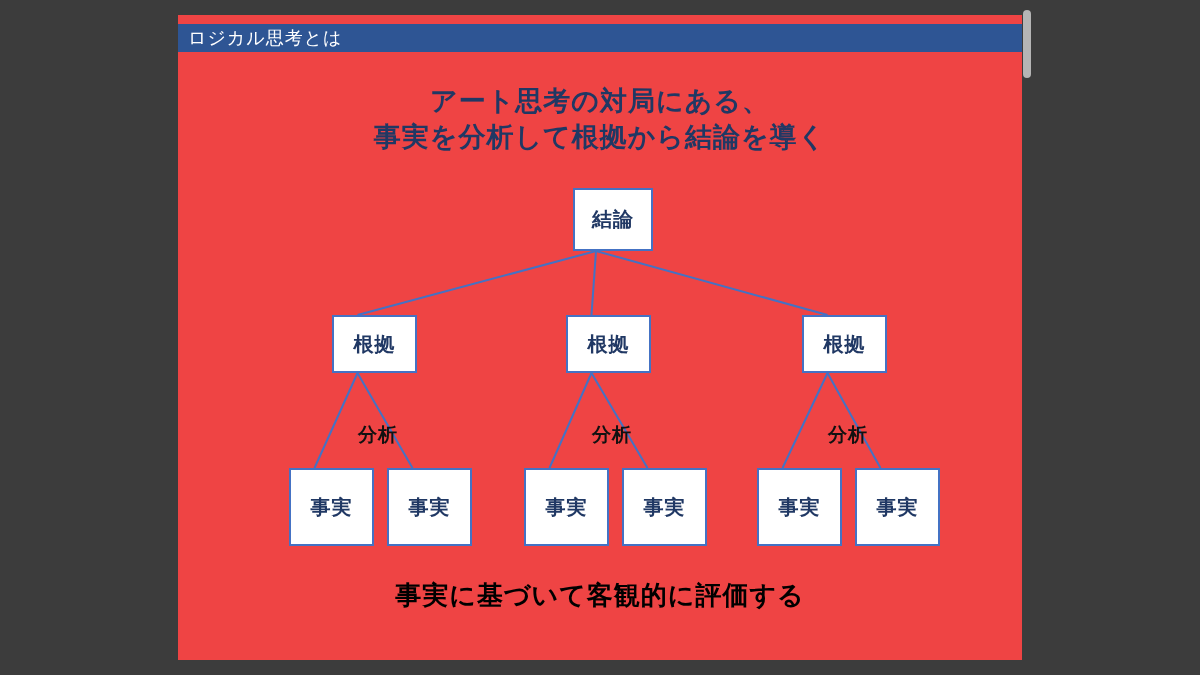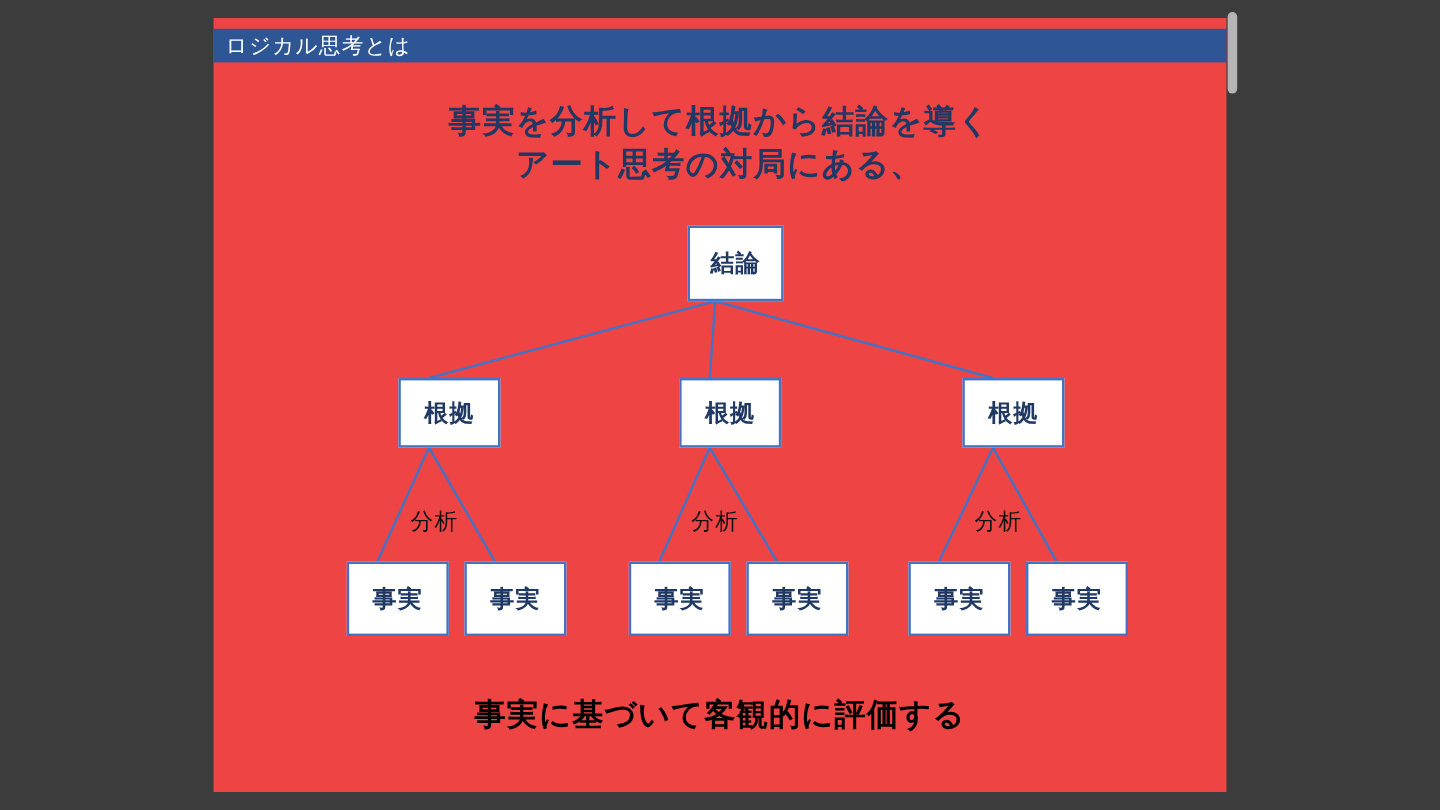--- a/index.html
+++ b/index.html
@@ -66,29 +66,30 @@
     align-items: center;
     justify-content: center;
     font-size: 20px;
     font-weight: bold;
     color: #203864;
     letter-spacing: 1px;
     margin-left: 17px;
   }
   .node.root   { left: 378px; top: 173px; width: 80px; height: 63px; }
   .node.branch { top: 300px; width: 85px; height: 58px; }
-  .node.leaf   { top: 453px; width: 85px; height: 62px; }
+  .node.leaf   { top: 453px; width: 85px; height: 78px; }
   .analysis-label {
     position: absolute;
     top: 407px;
     transform: translateX(-50%);
     font-size: 19px;
-    font-weight: normal;
+    font-weight: bold;
     color: #111111;
     letter-spacing: 1px;
+    margin-left: 16px;
   }
   .footer-text {
     position: absolute;
     left: 0;
     top: 563px;
     width: 844px;
     text-align: center;
     font-size: 26px;
     font-weight: bold;
     color: #000000;
@@ -110,22 +111,22 @@
 
 <div class="stage">
 
   <div class="slide">
 
     <div class="header-bar">
       <span>ロジカル思考とは</span>
     </div>
 
     <div class="title-block">
+      <div>アート思考の対局にある、</div>
       <div>事実を分析して根拠から結論を導く</div>
-      <div>アート思考の対局にある、</div>
     </div>
 
     <svg class="tree-svg" viewBox="0 0 844 645" xmlns="http://www.w3.org/2000/svg">
       <g stroke="#4472c4" stroke-width="2" fill="none">
         <line x1="418" y1="236" x2="179.5" y2="300"></line>
         <line x1="418" y1="236" x2="413.5" y2="300"></line>
         <line x1="418" y1="236" x2="649.5" y2="300"></line>
         <line x1="179.5" y1="358" x2="136.5" y2="453"></line>
         <line x1="179.5" y1="358" x2="234.5" y2="453"></line>
         <line x1="413.5" y1="358" x2="371.5" y2="453"></line>

